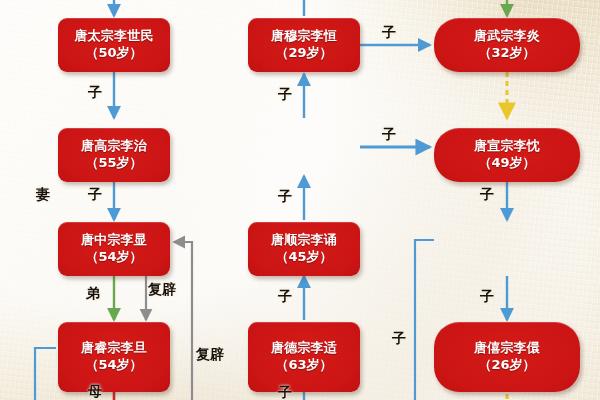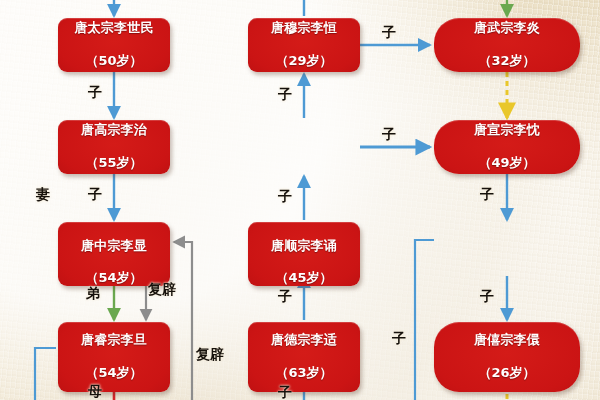--- a/index.html
+++ b/index.html
@@ -56,33 +56,33 @@
   .node .nm {
     font-size: 13px;
     font-weight: bold;
     letter-spacing: 0.2px;
     text-shadow: 0 1px 1px rgba(0,0,0,0.35);
     white-space: nowrap;
   }
   .node .ag {
     font-size: 13px;
     font-weight: bold;
-    margin-top: 18px;
+    margin-top: 2px;
     text-shadow: 0 1px 1px rgba(0,0,0,0.35);
     white-space: nowrap;
   }
 
   
   .c1 { left: 58px;  width: 112px; }
   .c2 { left: 248px; width: 112px; }
   .c3 { left: 434px; width: 146px; border-radius: 25px; }
 
   .r1 { top: 18px;  height: 54px; }
-  .r2 { top: 120px; height: 54px; }
-  .r3 { top: 222px; height: 64px; justify-content: flex-end; }
+  .r2 { top: 128px; height: 54px; }
+  .r3 { top: 222px; height: 54px; }
   .r4 { top: 322px; height: 70px; }
 
   
   .elabel {
     position: absolute;
     font-size: 14px;
     font-weight: bold;
     color: #16110c;
     white-space: nowrap;
     z-index: 4;

